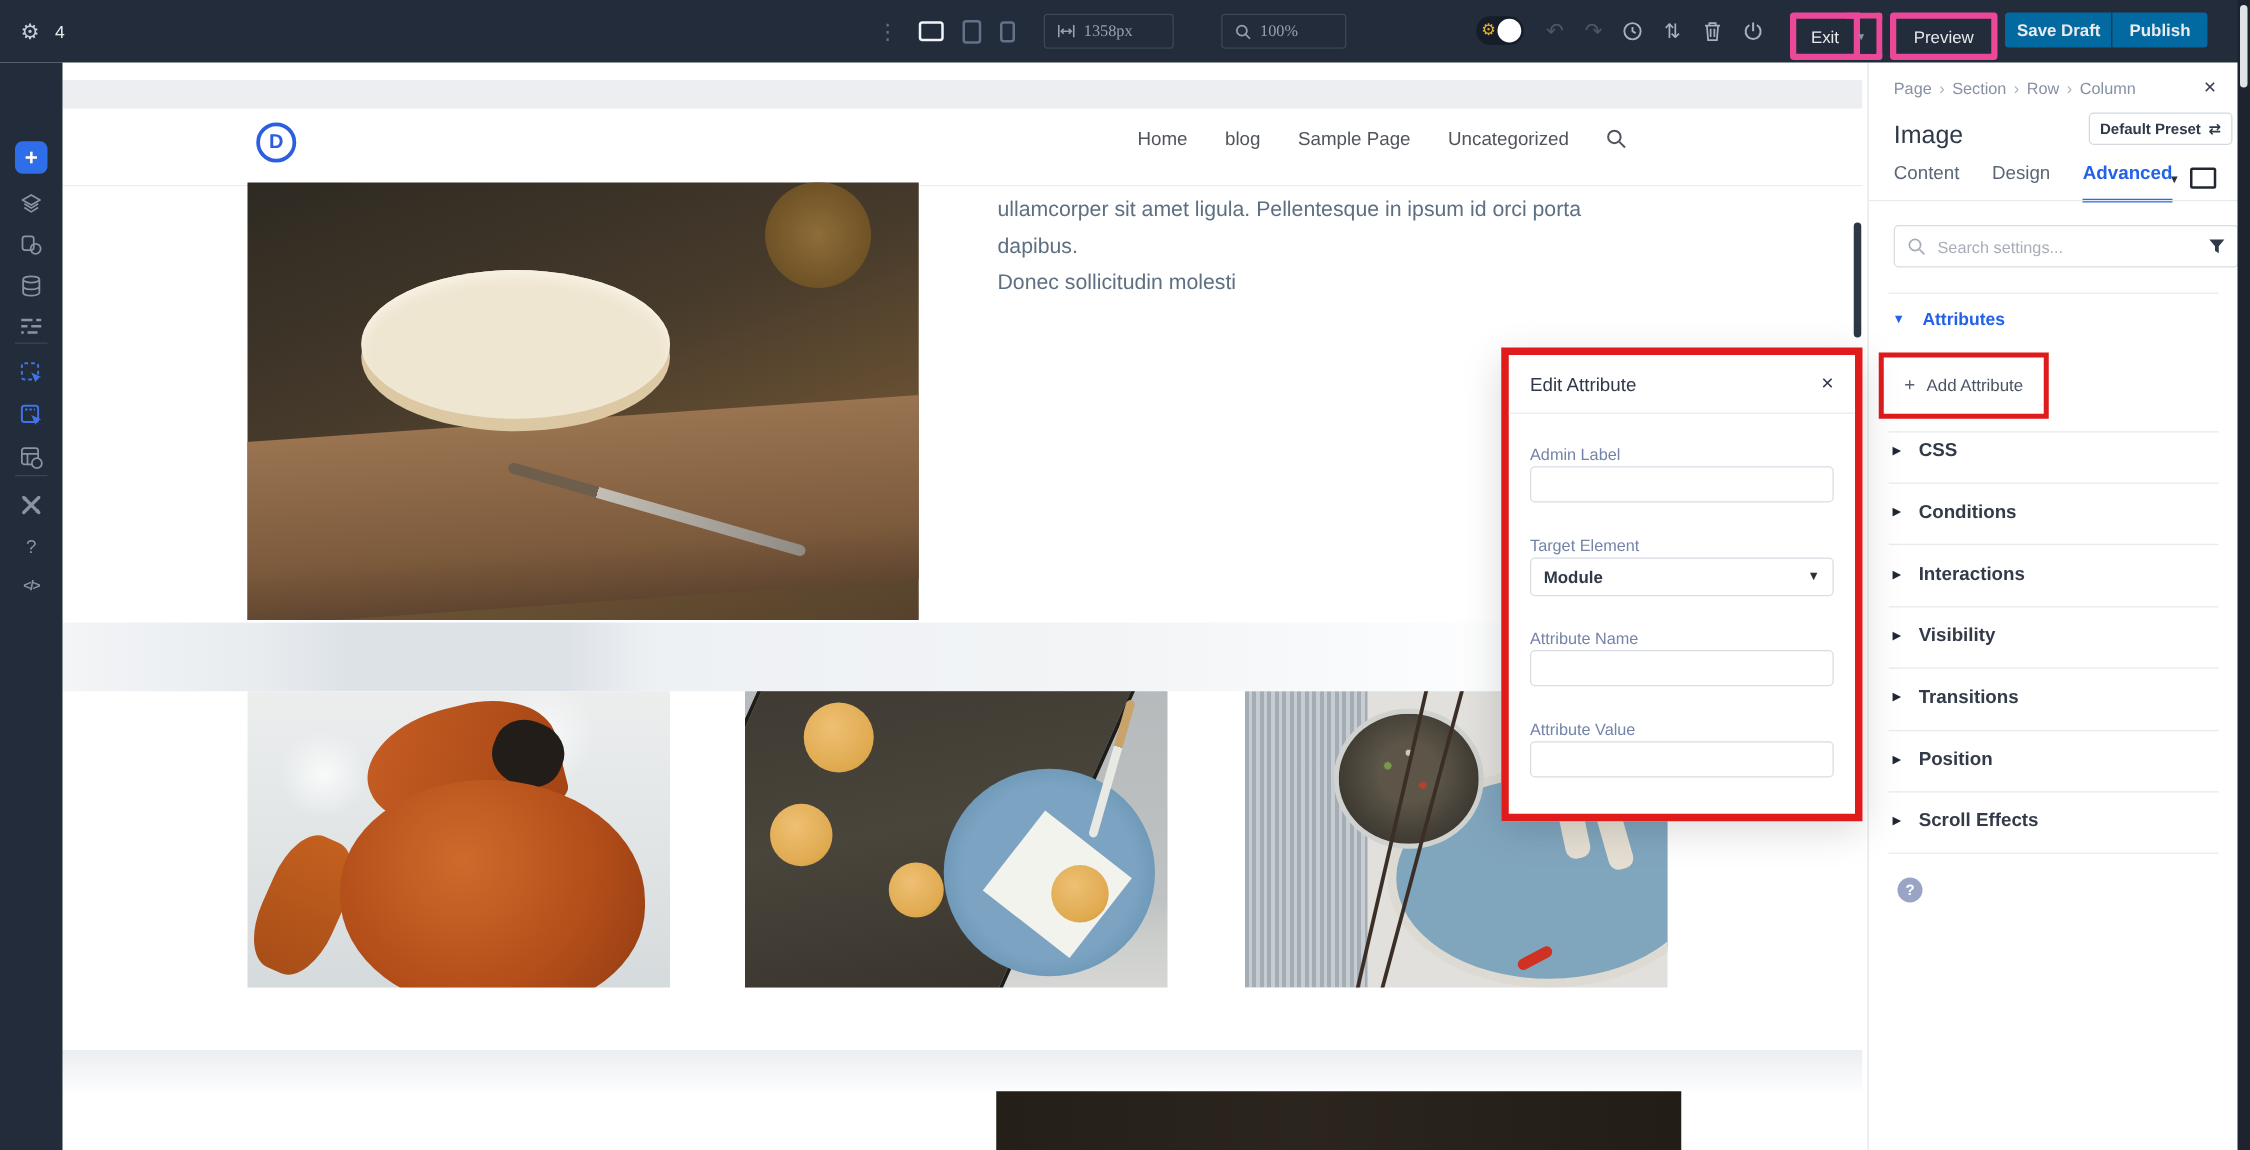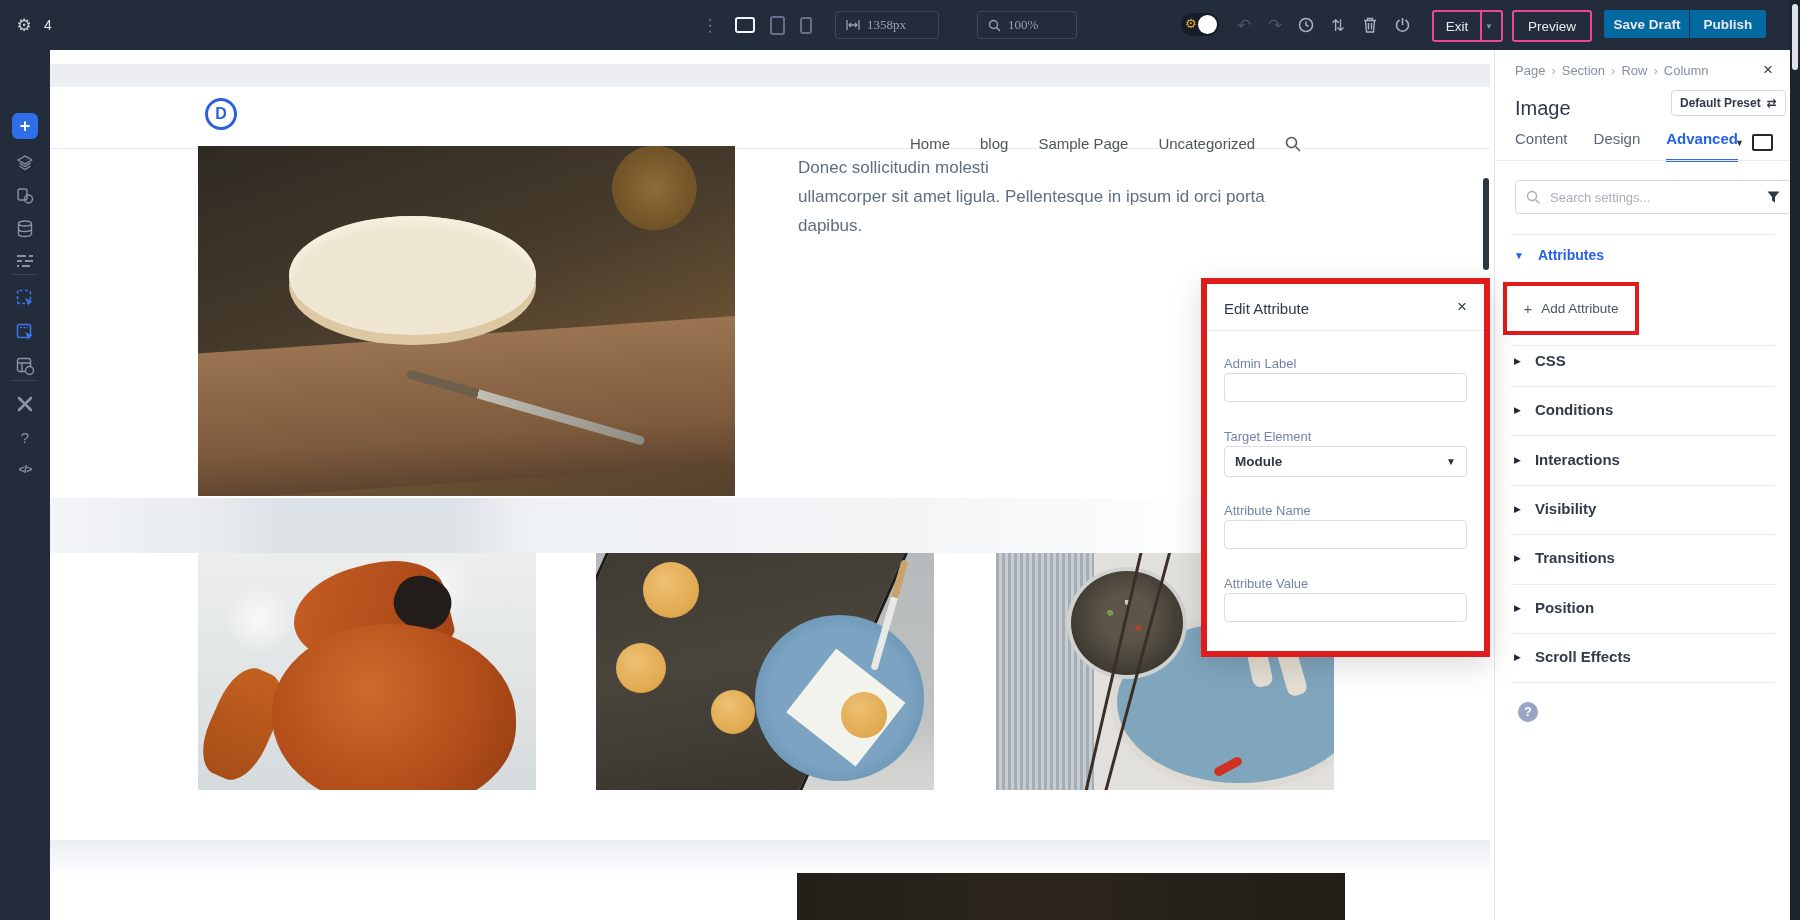--- a/index.html
+++ b/index.html
@@ -10,41 +10,41 @@
   
   #topbar{left:0;top:0;width:1800px;height:50px;background:#222c3a;z-index:40;}
   .tb-ic{position:absolute;top:0;height:50px;display:flex;align-items:center;justify-content:center;color:#9aa3b2;}
   .tb-glyph{font-size:17px;line-height:1;}
   .tb-box{position:absolute;top:11px;height:26px;border:1px solid #3d4757;border-radius:3px;
           display:flex;align-items:center;gap:7px;padding:0 10px;color:#97a0ae;font-size:13px;background:transparent;}
   .tb-box input{background:transparent;border:none;outline:none;color:#97a0ae;font-size:13px;width:52px;padding:0;font-family:Liberation Serif, serif;}
   .dev-ic{border:2px solid #66708a;border-radius:3px;}
   .dev-ic.active{border-color:#f2f4f7;}
   .tb-btn{position:absolute;top:10px;height:28px;display:flex;align-items:center;justify-content:center;
-          border:2px solid #ec4899;border-radius:3px;color:#e8eaee;font-size:13.5px;background:transparent;cursor:pointer;}
+          border:5px solid #ec4899;border-radius:3px;color:#e8eaee;font-size:13.5px;background:transparent;cursor:pointer;}
   .tb-btn.solid{background:#0369a1;border:none;font-weight:bold;}
   .toggle{position:absolute;left:1181px;top:13px;width:38px;height:23px;background:#161d28;border-radius:12px;}
   .toggle .gear{position:absolute;left:4px;top:3px;color:#e6b02e;font-size:13px;}
   .toggle .knob{position:absolute;right:2px;top:2px;width:19px;height:19px;border-radius:50%;background:#fff;}
   .disabled{color:#4d5667!important;}
 
   
   #sidebar{left:0;top:50px;width:50px;height:870px;background:#222c3a;z-index:40;}
   .sb-ic{position:absolute;left:0;width:50px;height:30px;display:flex;align-items:center;justify-content:center;color:#8a93a3;}
   .sb-plus{position:absolute;left:12px;top:63px;width:26px;height:26px;background:#2e6ee8;border-radius:6px;
            color:#fff;font-size:18px;display:flex;align-items:center;justify-content:center;font-weight:bold;}
   .sb-div{position:absolute;left:12px;width:26px;height:1px;background:#39455a;}
 
   
   #canvas{left:50px;top:50px;width:1440px;height:870px;background:#fff;overflow:hidden;z-index:1;}
   .graystrip{left:0;top:14px;width:1440px;height:23px;background:#eceef1;}
   #siteheader{left:0;top:37px;width:1440px;height:61px;background:#fff;border-bottom:1px solid #ededed;}
   .logo{left:155px;top:11px;width:26px;height:26px;border:3px solid #2b5fe0;border-radius:50%;
         color:#2b5fe0;font-weight:bold;font-size:16px;display:flex;align-items:center;justify-content:center;}
-  .nav{left:860px;top:4px;height:61px;display:flex;align-items:flex-end;gap:30px;font-size:15px;color:#50555c;}
+  .nav{left:860px;top:16px;height:61px;display:flex;align-items:flex-start;gap:30px;font-size:15px;color:#50555c;}
   .nav span{cursor:pointer;}
   .searchglyph{stroke:#50555c;fill:none;stroke-width:1.6;}
 
   .para{left:748px;top:103px;width:530px;font-size:17px;line-height:29px;color:#5d6f80;}
 
   .img{position:absolute;overflow:hidden;}
   #cheese{left:148px;top:96px;width:537px;height:350px;
     background:radial-gradient(circle 70px at 85% 12%, #8d6d38 0%, #6f5226 60%, rgba(0,0,0,0) 61%),
                linear-gradient(160deg,#2e2a22 0%,#463a2b 40%,#6b5233 70%,#56422c 100%);}
   #cheese .board{position:absolute;left:-10%;bottom:4%;width:120%;height:42%;transform:rotate(-4deg);
@@ -311,22 +311,22 @@
       <span>Sample Page</span>
       <span>Uncategorized</span>
       <svg width="16" height="16" viewBox="0 0 16 16">
         <circle cx="6.5" cy="6.5" r="5" class="searchglyph"></circle>
           <path d="M10.5 10.5 L15 15" class="searchglyph"></path>
         </svg>
     </div>
   </div>
 
   <div class="para abs">
+    <div>ullamcorper sit amet ligula. Pellentesque in ipsum id orci porta dapibus.</div>
     <div>Donec sollicitudin molesti</div>
-    <div>ullamcorper sit amet ligula. Pellentesque in ipsum id orci porta dapibus.</div>
   </div>
 
   <div id="cheese" class="img abs">
     <div class="board"></div>
     <div class="wheel"></div>
     <div class="knife"></div>
   </div>
 
   <div class="band1 abs"></div>
 

